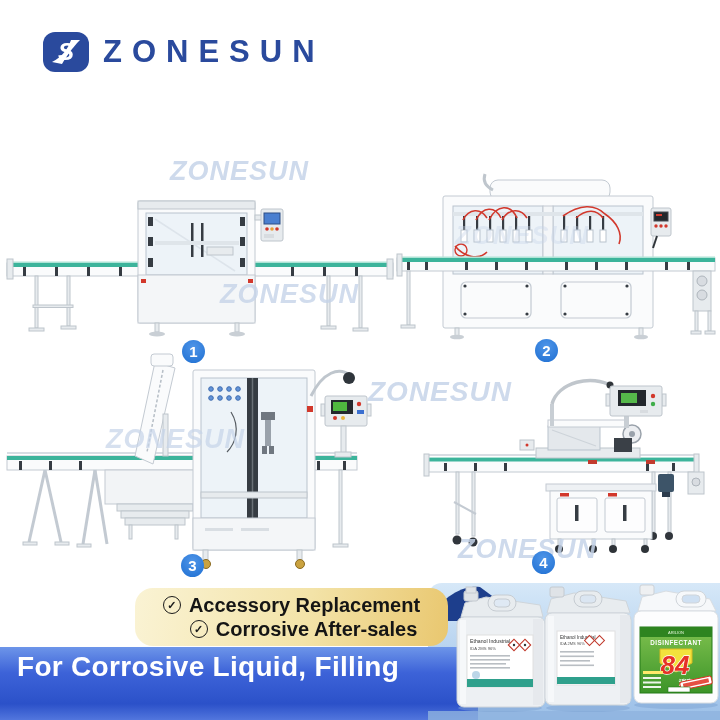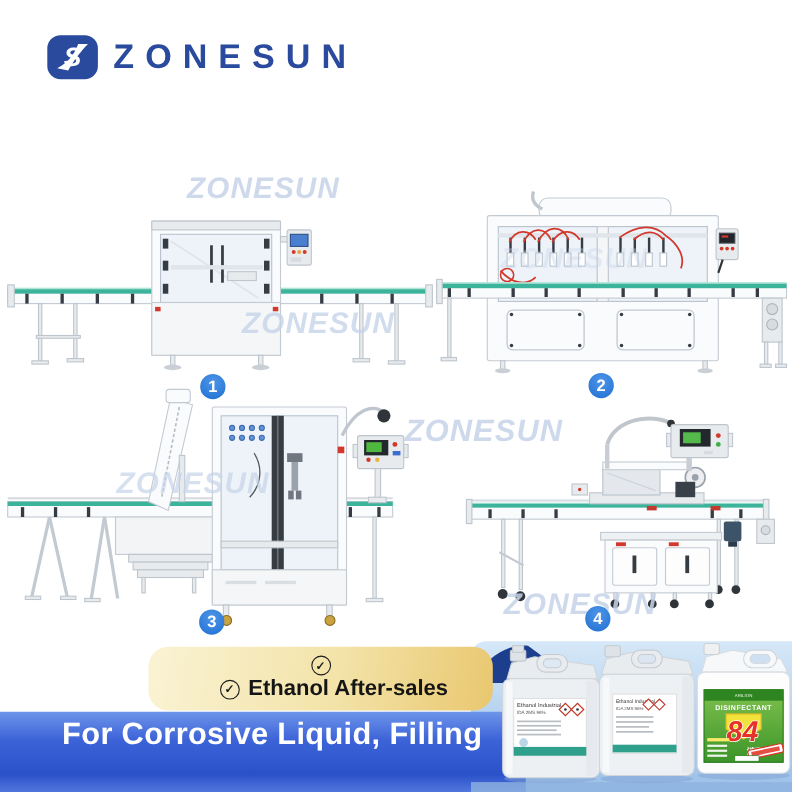--- a/index.html
+++ b/index.html
@@ -43,21 +43,21 @@
           border-radius:18px;display:flex;flex-direction:column;justify-content:center;gap:1px;}
   .banner-row{display:flex;align-items:center;justify-content:center;gap:8px;
               font-size:20px;font-weight:bold;color:#151515;}
   .banner-row.second{margin-left:24px;}
   .check{width:16px;height:16px;border:1.7px solid #1b1b1b;border-radius:50%;display:inline-flex;
          align-items:center;justify-content:center;font-size:11px;font-weight:bold;color:#1b1b1b;flex:0 0 auto;}
 
   
   .headline{position:absolute;left:0;top:647px;width:478px;height:73px;z-index:3;
             background:linear-gradient(180deg,#6d95e9 0%,#3d63d8 35%,#2b51c9 78%,#5276dd 100%);
-            border-top-right-radius:8px;color:#ffffff;padding-left:17px;padding-top:4px;box-sizing:border-box;text-align:center;}
+            border-top-right-radius:8px;color:#ffffff;padding-left:17px;padding-top:4px;box-sizing:border-box;}
   .headline div{font-size:28px;font-weight:bold;letter-spacing:0.3px;line-height:31px;white-space:nowrap;}
 </style>
 </head>
 <body>
 
 <div class="canvas">
 
   <div class="logo">
     <svg width="48" height="42" viewBox="0 0 48 42">
       <rect x="1" y="1" width="46" height="40" rx="12" fill="#2a4a9d"></rect>
@@ -394,24 +394,25 @@
 
   <div class="panel"></div>
 
   <div class="headline">
     <div>For Corrosive Liquid, Filling</div>
   </div>
 
   <div class="banner">
     <div class="banner-row">
       <span class="check">✓</span>
+      <span>Accessory Replacement</span>
     </div>
     <div class="banner-row second">
       <span class="check">✓</span>
-      <span>Ethanol After-sales</span>
+      <span>Corrosive After-sales</span>
     </div>
   </div>
 
   <svg class="jugs" width="292" height="137" viewBox="0 0 292 137">
     <path d="M0,38 C16,10 38,2 52,4 L98,38 Z" fill="#1d3e8c"></path>
     <rect x="0" y="128" width="292" height="9" fill="#8fb3de" opacity="0.8"></rect>
     <ellipse cx="72" cy="125" rx="42" ry="4" fill="#7da3d4" opacity="0.5"></ellipse>
     <ellipse cx="160" cy="125" rx="42" ry="4" fill="#7da3d4" opacity="0.5"></ellipse>
     <ellipse cx="248" cy="122" rx="42" ry="4" fill="#7da3d4" opacity="0.5"></ellipse>
 

